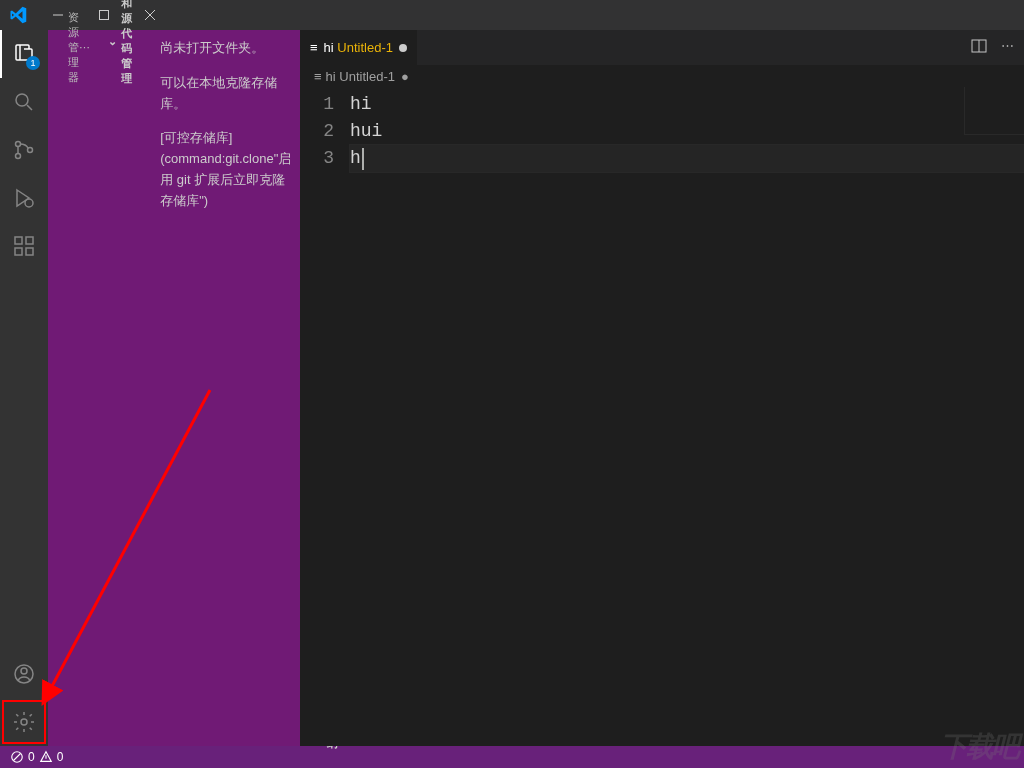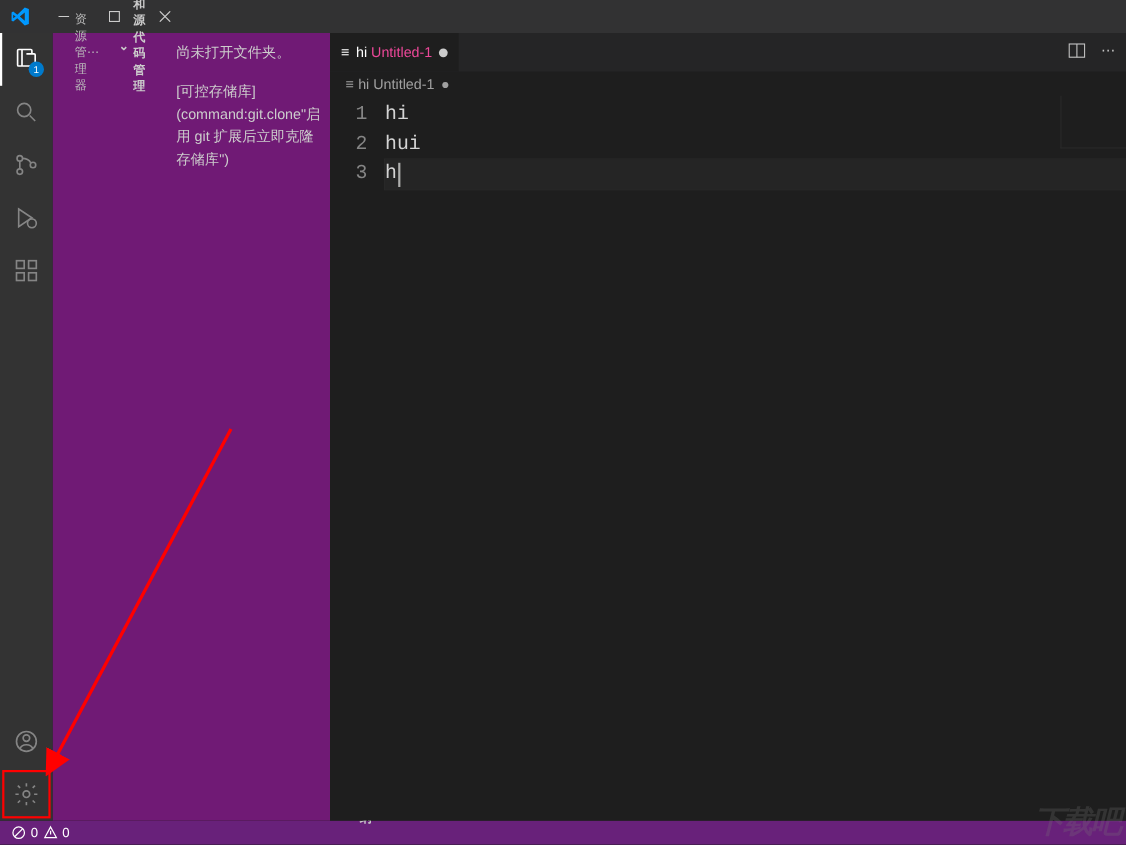--- a/index.html
+++ b/index.html
@@ -158,35 +158,36 @@
     <div class="sb-header">
       <span>资源管理器</span>
       <span>⋯</span>
     </div>
     <div class="sb-section-title">
       <span class="chev">⌄</span>
       <span>和源代码管理</span>
     </div>
     <div class="sb-body">
       <p>尚未打开文件夹。</p>
+      <p>可以在本地克隆存储库。</p>
       <p>[可控存储库](command:git.clone"启用 git 扩展后立即克隆存储库")</p>
     </div>
     <div class="sb-bottom">
       <div class="outline">
         <span class="chev">›</span>
         <span>大纲</span>
       </div>
     </div>
   </div>
 
   <div class="editor">
     <div class="tabs">
       <div class="tab">
         <span>≡</span>
-        <span><span style="color:#fff">hi</span> <span style="color:#ec4899">Untitled-1</span></span>
+        <span><span style="color:#fff">hi</span> <span style="color:#eab308">Untitled-1</span></span>
         <span class="dot"></span>
       </div>
       <div class="actions">
         <span><svg class="icon-sm" viewBox="0 0 16 16" fill="none" stroke="currentColor">
               <rect x="1" y="2" width="14" height="12"></rect>
               <line x1="8" y1="2" x2="8" y2="14"></line>
             </svg></span>
         <span>⋯</span>
       </div>
     </div>

